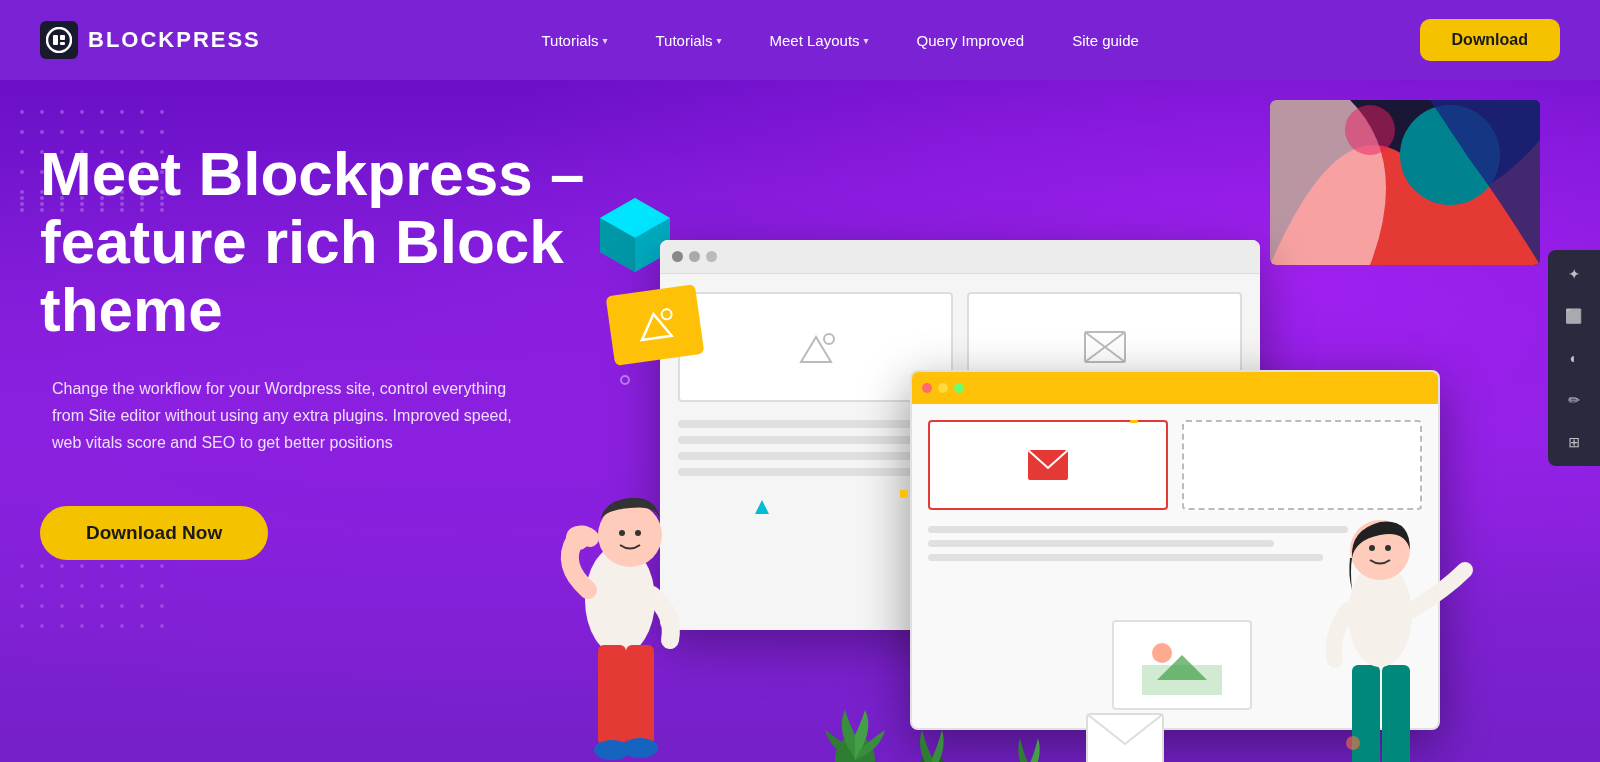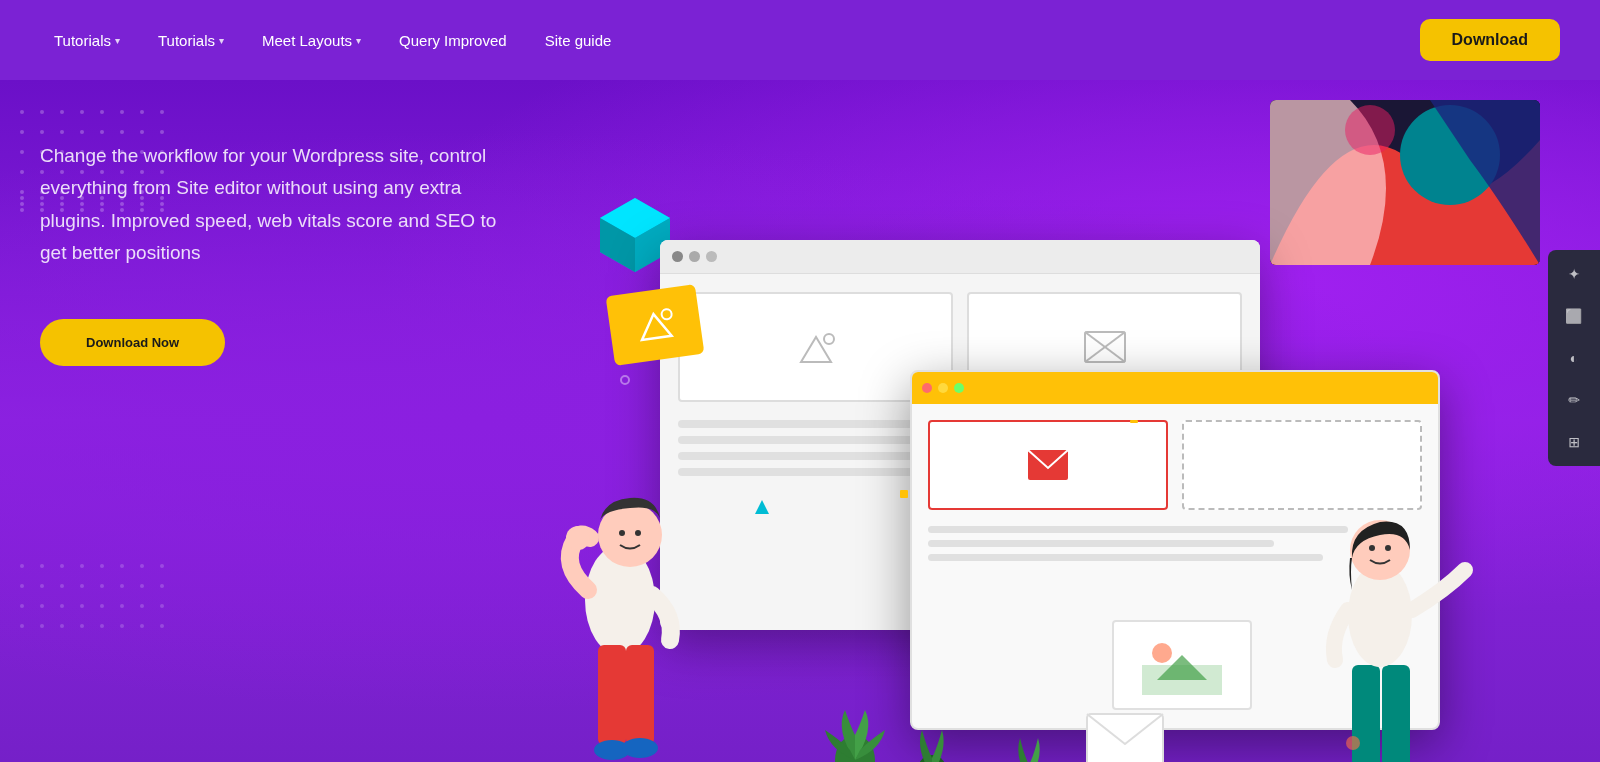--- a/index.html
+++ b/index.html
@@ -47,21 +47,21 @@
       color: white;
       font-size: 22px;
       font-weight: 800;
       letter-spacing: 2px;
       text-transform: uppercase;
     }
 
     .nav {
       display: flex;
       align-items: center;
-      gap: 10px;
+      gap: 20px;
     }
 
     .nav-item {
       color: white;
       font-size: 15px;
       font-weight: 500;
       padding: 8px 14px;
       cursor: pointer;
       display: flex;
       align-items: center;
@@ -136,30 +136,31 @@
     .hero-title {
       color: white;
       font-size: 62px;
       font-weight: 800;
       line-height: 1.1;
       margin-bottom: 30px;
     }
 
     .hero-subtitle {
       color: rgba(255,255,255,0.85);
-      font-size: 19px;
+      font-size: 16px;
       line-height: 1.7;
       margin-bottom: 50px;
       max-width: 480px;
+      margin-left: 12px;
     }
 
     .download-now-btn {
       background: #F5C200;
       color: #1a1a1a;
-      font-size: 13px;
+      font-size: 19px;
       font-weight: 700;
       padding: 16px 46px;
       border: none;
       border-radius: 40px;
       cursor: pointer;
     }
 
     
     .floating-cube {
       position: absolute;
@@ -224,20 +225,31 @@
     }
 
     .hero-content {
       z-index: 5;
     }
   </style>
 </head>
 <body>
 
 <div class="header">
+  <div class="logo-area">
+    <div class="logo-icon">
+      <svg width="26" height="26" viewBox="0 0 26 26">
+        <circle cx="13" cy="13" r="12" fill="none" stroke="white" stroke-width="2.5"></circle>
+        <rect x="7" y="8" width="5" height="10" rx="1" fill="white"></rect>
+        <rect x="14" y="8" width="5" height="5" rx="1" fill="white"></rect>
+        <rect x="14" y="15" width="5" height="3" rx="1" fill="white"></rect>
+      </svg>
+    </div>
+    <span class="logo-text">BLOCKPRESS</span>
+  </div>
 
   <nav class="nav">
     <div class="nav-item">
       <span>Tutorials</span>
       <span class="chevron">▾</span>
     </div>
     <div class="nav-item">
       <span>Tutorials</span>
       <span class="chevron">▾</span>
     </div>
@@ -353,20 +365,21 @@
       <div class="dot"></div>
       <div class="dot"></div>
       <div class="dot"></div>
       <div class="dot"></div>
       <div class="dot"></div>
       <div class="dot"></div>
       <div class="dot"></div>
     </div>
 
   <div class="hero-content">
+    <h1 class="hero-title">Meet Blockpress – feature rich Block theme</h1>
     <p class="hero-subtitle">Change the workflow for your Wordpress site, control everything from Site editor without using any extra plugins. Improved speed, web vitals score and SEO to get better positions</p>
     <button class="download-now-btn">Download Now</button>
   </div>
 
   <div class="floating-cube" style="left:590px; top:110px;">
     <svg width="90" height="90" viewBox="0 0 90 90">
 
       <polygon points="45,8 80,28 80,62 45,82 10,62 10,28" fill="#00BCD4" opacity="0.9"></polygon>
       <polygon points="45,8 80,28 45,48 10,28" fill="#00E5FF"></polygon>
       <polygon points="10,28 45,48 45,82 10,62" fill="#0097A7"></polygon>

